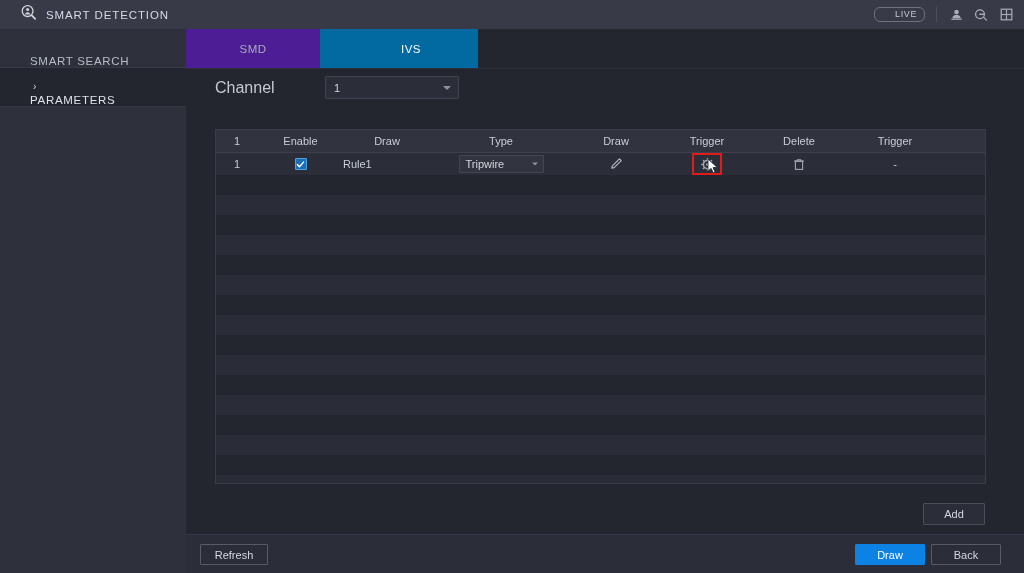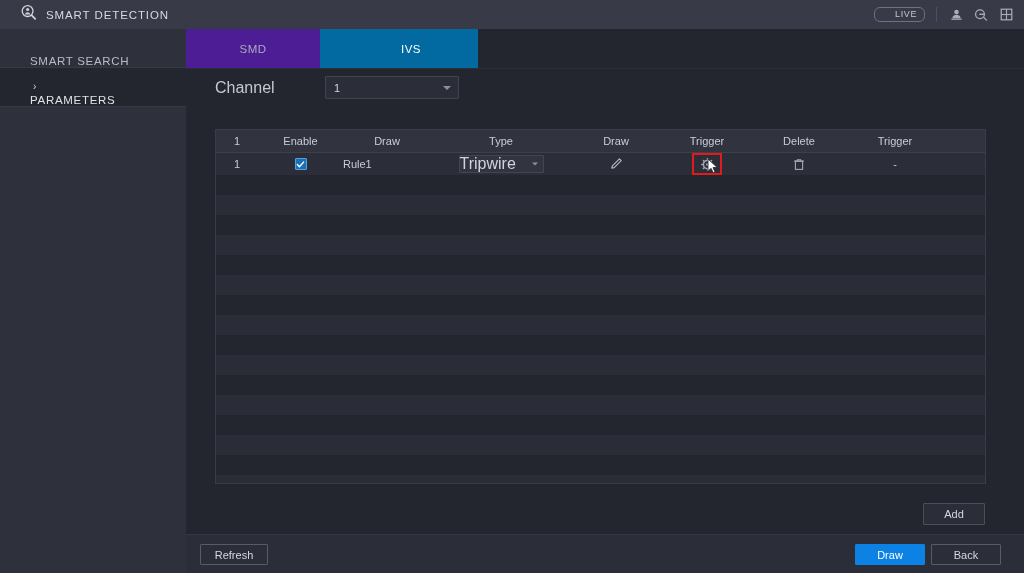--- a/index.html
+++ b/index.html
@@ -120,21 +120,21 @@
     display:flex;align-items:center;justify-content:center;
   }
   .checkbox svg{display:block;}
 
   
   .select-sm{
     position:relative;width:85px;height:18px;box-sizing:border-box;
     background:#32353f;border:1px solid #43464f;border-radius:1px;
     display:flex;align-items:center;
   }
-  .select-sm .val{font-size:16px;color:#d0d4dc;margin-left:0;}
+  .select-sm .val{font-size:11px;color:#d0d4dc;margin-left:6px;}
   .select-sm .caret{
     position:absolute;right:5px;top:50%;transform:translateY(-50%);
     width:0;height:0;border-left:3.5px solid transparent;border-right:3.5px solid transparent;
     border-top:3.5px solid #8d919c;
   }
 
   .icon-btn{width:16px;height:16px;display:flex;align-items:center;justify-content:center;opacity:.85;}
 
   
   .hl-box{

